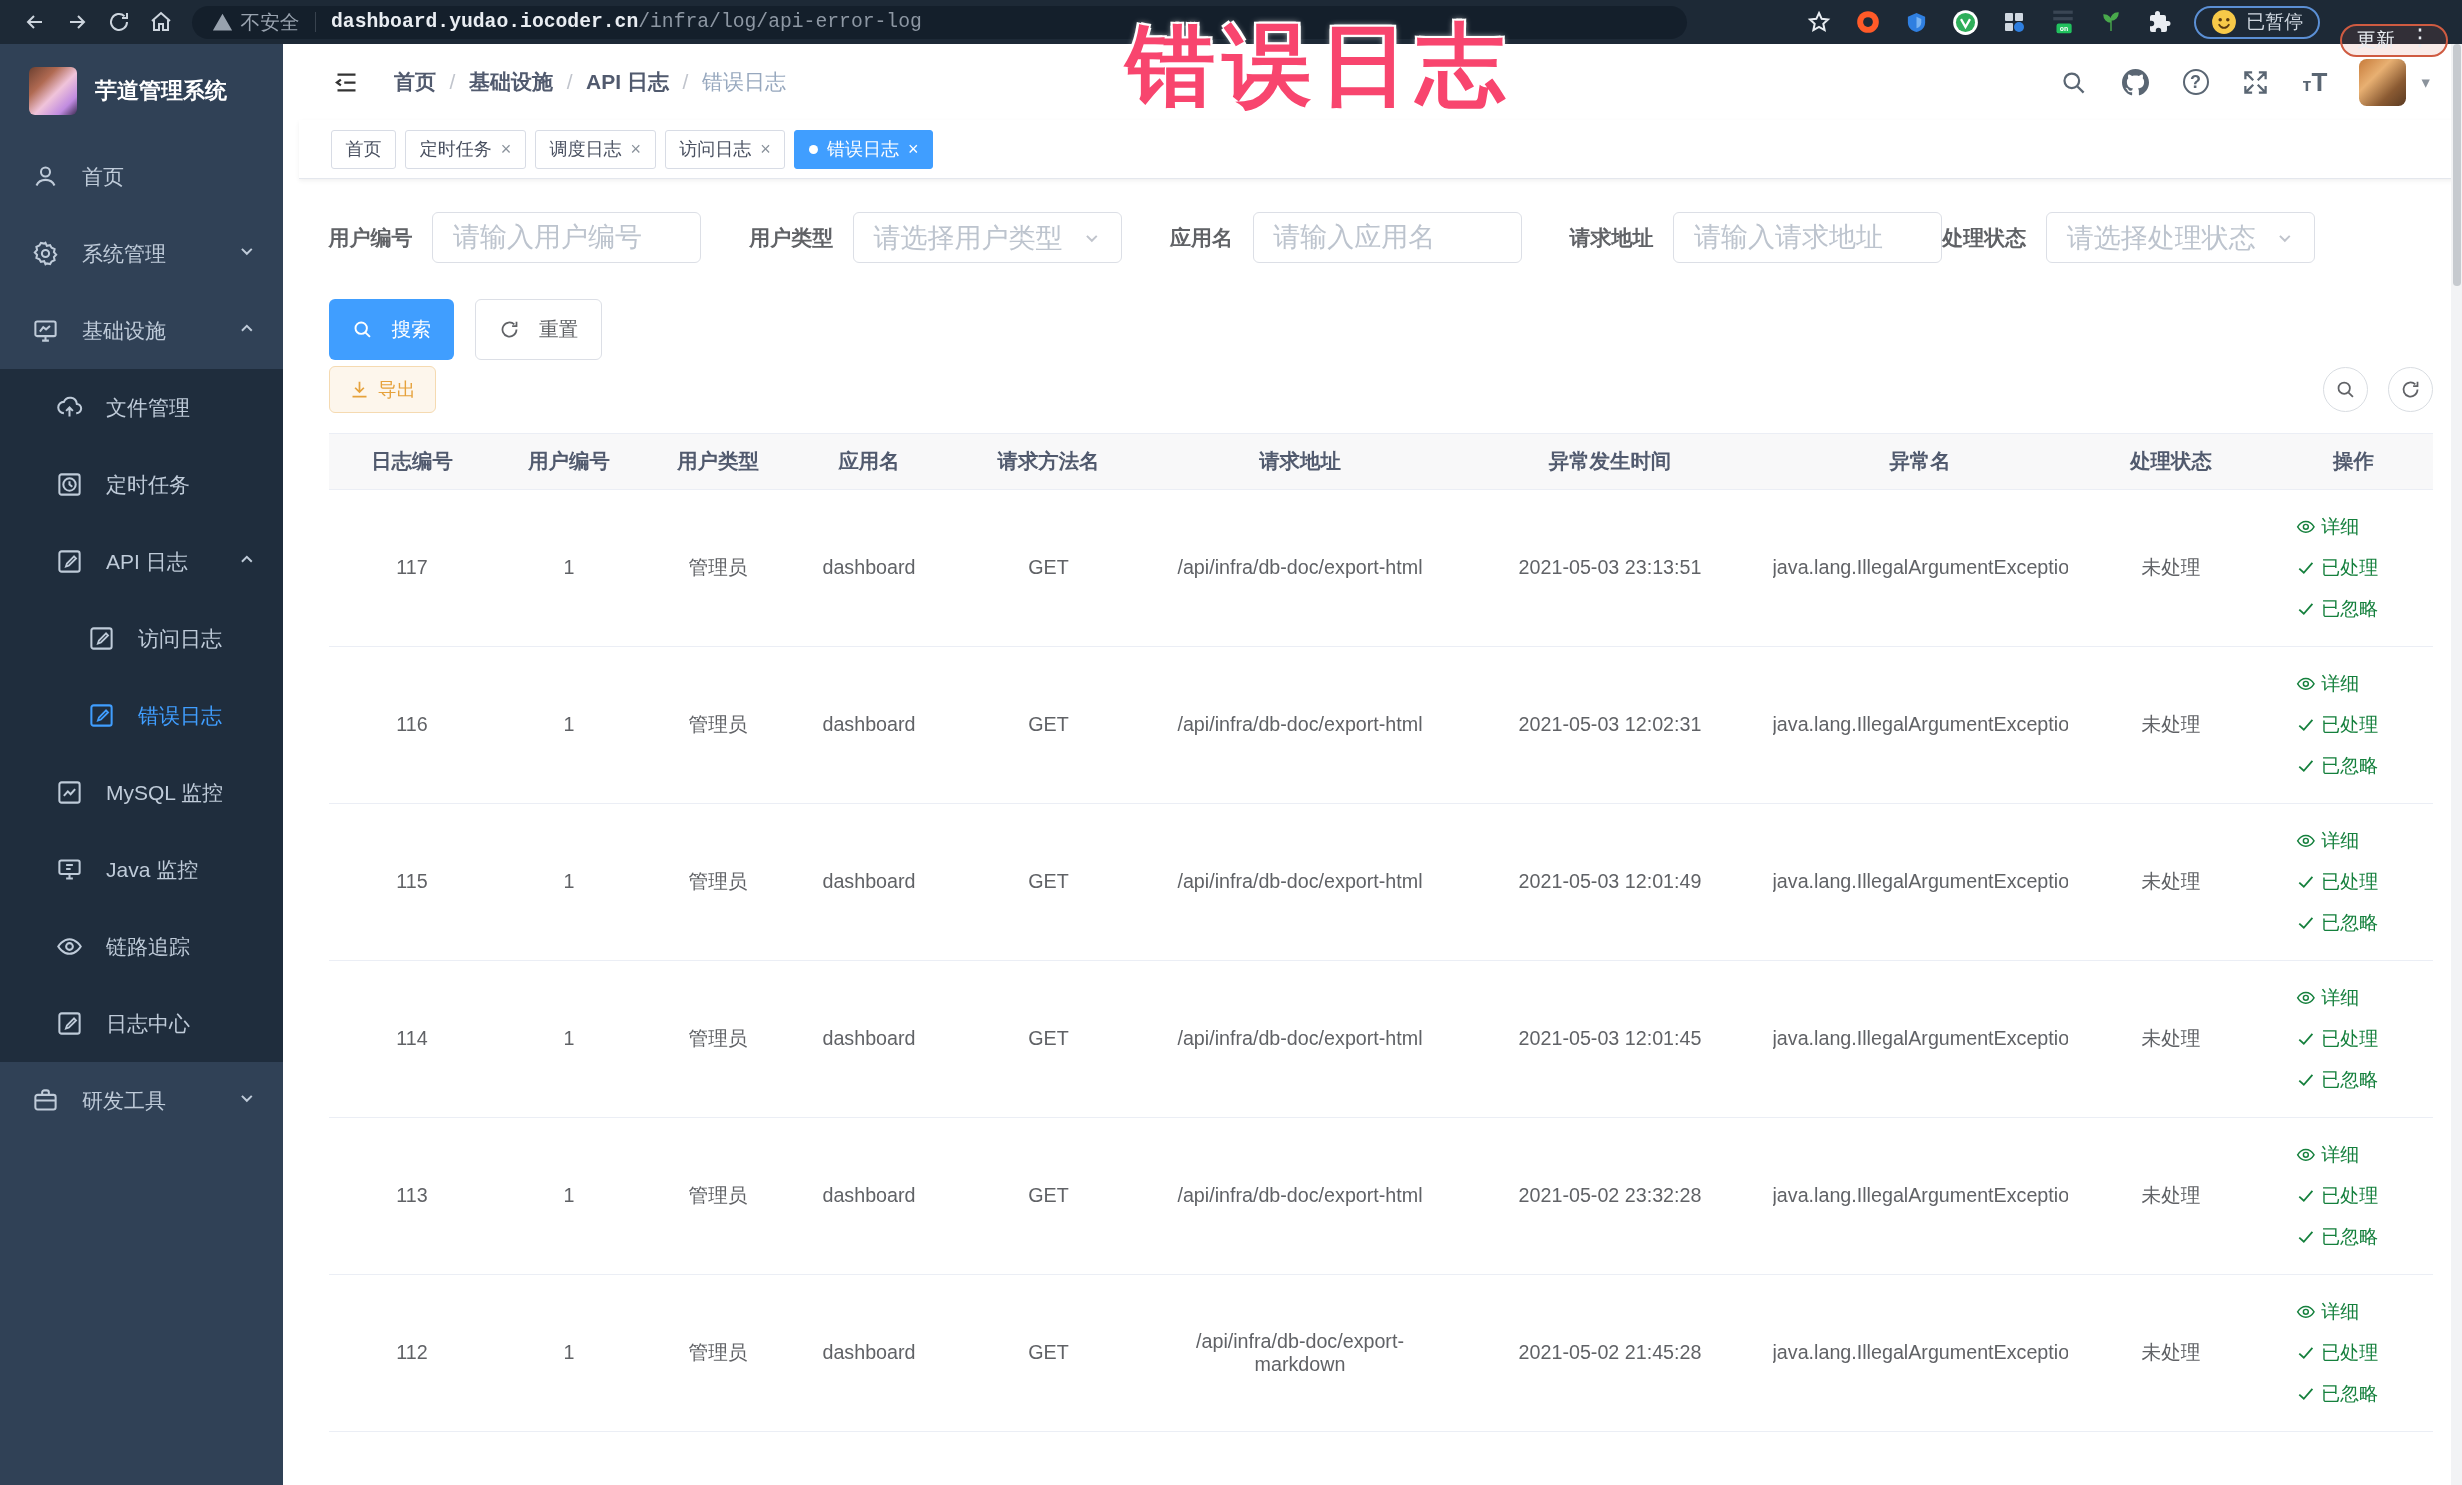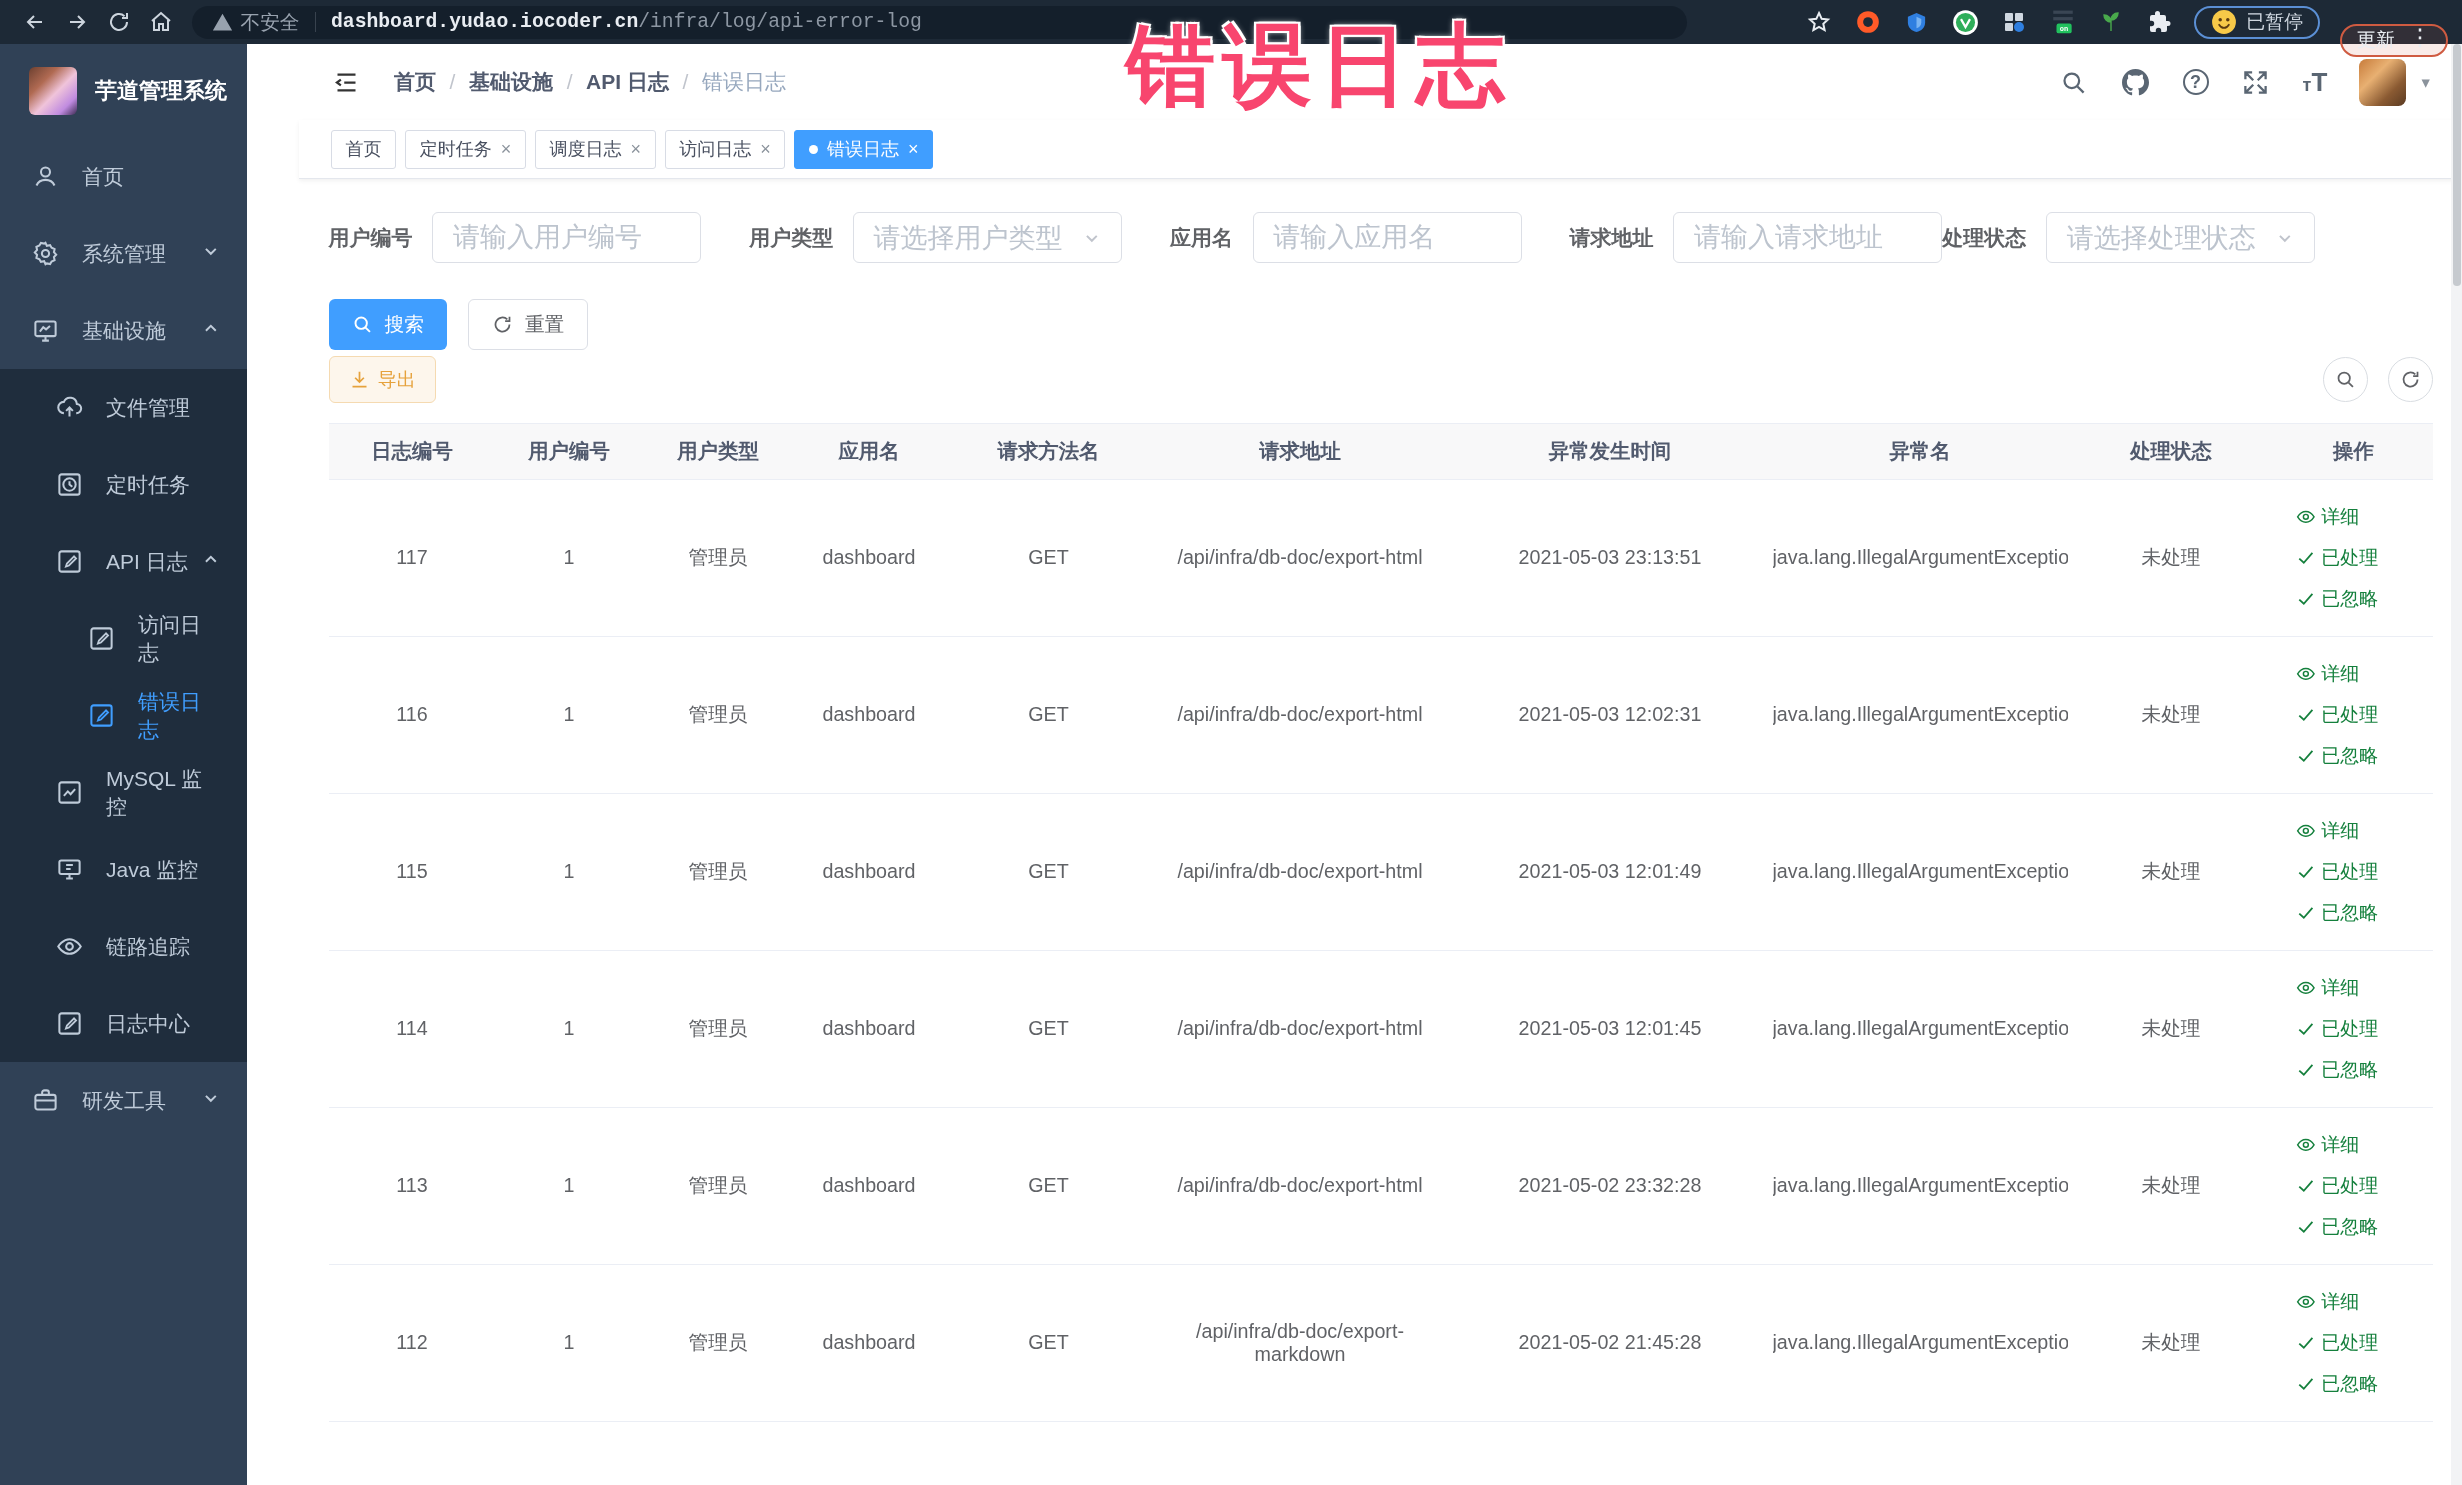--- a/index.html
+++ b/index.html
@@ -25,21 +25,21 @@
   .pill-paused { border:2.3px solid #5b8fd4; color:#cfd7e0; }
   .pill-update { border:2.3px solid #cf5b41; background:rgba(207,91,65,.12); color:#e9edf2; gap:13.6px;margin-top:36px; }
   .kebab { color:#e9edf2; font-size:23px; letter-spacing:0; line-height:7.6px; }
 
   
   .overlay-title { position:absolute; left:1126px; top:6px; z-index:50; font-size:89px;
     font-weight:700; color:#f8456e; letter-spacing:7.6px;
     text-shadow:0 0 3px #fff,0 0 7.6px #fff,2.3px 2.3px 0 #fff,-2.3px -2.3px 0 #fff,2.3px -2.3px 0 #fff,-2.3px 2.3px 0 #fff; }
 
   
-  .sidebar { position:absolute; top:44px; left:0; width:247px; bottom:0; background:#304156;
+  .sidebar { position:absolute; top:44px; left:0; width:283px; bottom:0; background:#304156;
     color:#bfcbd9; font-size:21px; z-index:2; }
   .logo-row { height:94px; display:flex; align-items:center; gap:18px; padding-left:29px; }
   .logo-img { width:48px; height:48px; border-radius:6px;
     background:linear-gradient(135deg,#6d4030 0%,#b06a52 30%,#f0c4da 55%,#c08be0 80%,#3c2a52 100%); }
   .app-title { color:#fff; font-weight:700; font-size:22px; }
   .menu-item { height:77px; display:flex; align-items:center; padding:0 26px 0 32px; cursor:pointer; }
   .menu-item .mi-icon { width:27px; height:27px; margin-right:23px; flex:0 0 auto; }
   .menu-item .mi-icon svg { width:27px; height:27px; }
   .menu-item .chev { margin-left:auto; }
   .menu-item .chev svg { width:19.7px; height:19.7px; }
@@ -83,22 +83,22 @@
   .form-item label { font-size:21px; font-weight:700; color:#606266; margin-right:19.7px; white-space:nowrap; }
   .ctl { height:51px; border:1.5px solid #dcdfe6; border-radius:6px; background:#fff;
     display:flex; align-items:center; padding:0 19.7px; font-size:27px; color:#606266; }
   input.ctl { width:269px; }
   input.ctl::placeholder { color:#bdc4ce; }
   .select { width:269px; justify-content:space-between; cursor:pointer; }
   .select .ph, .daterange .ph { color:#bdc4ce; }
   .select svg { width:19.7px; height:19.7px; color:#c0c4cc; }
   .daterange { width:360px; gap:15px; justify-content:center; }
   .daterange svg { width:23px; height:23px; color:#c0c4cc; flex:0 0 auto; }
-  .btn { height:51px; border:none; border-radius:6px; font-size:19.7px; display:inline-flex;
-    align-items:center; gap:12px; padding:16px 23px; cursor:pointer; font-family:inherit; }
+  .btn { height:61px; border:none; border-radius:6px; font-size:19.7px; display:inline-flex;
+    align-items:center; gap:19px; padding:16px 23px; cursor:pointer; font-family:inherit; }
   .btn svg { width:21px; height:21px; }
   .btn-primary { background:#409eff; color:#fff; }
   .btn-plain { background:#fff; border:1.5px solid #dcdfe6; color:#606266; }
   .btn-search { margin-right:21px; }
 
   .toolbar { display:flex; align-items:center; margin:6px 0 19.7px; }
   .btn-export { height:47px; background:#fdf6ec; border:1.5px solid #f5dab1; color:#e6a23c;
     font-size:19px; padding:0 19.7px; gap:7.6px; }
   .toolbar-right { margin-left:auto; display:flex; gap:19.7px; }
   .circle-btn { width:45px; height:45px; border-radius:50%; border:1.5px solid #d9dde2; background:#fff;

